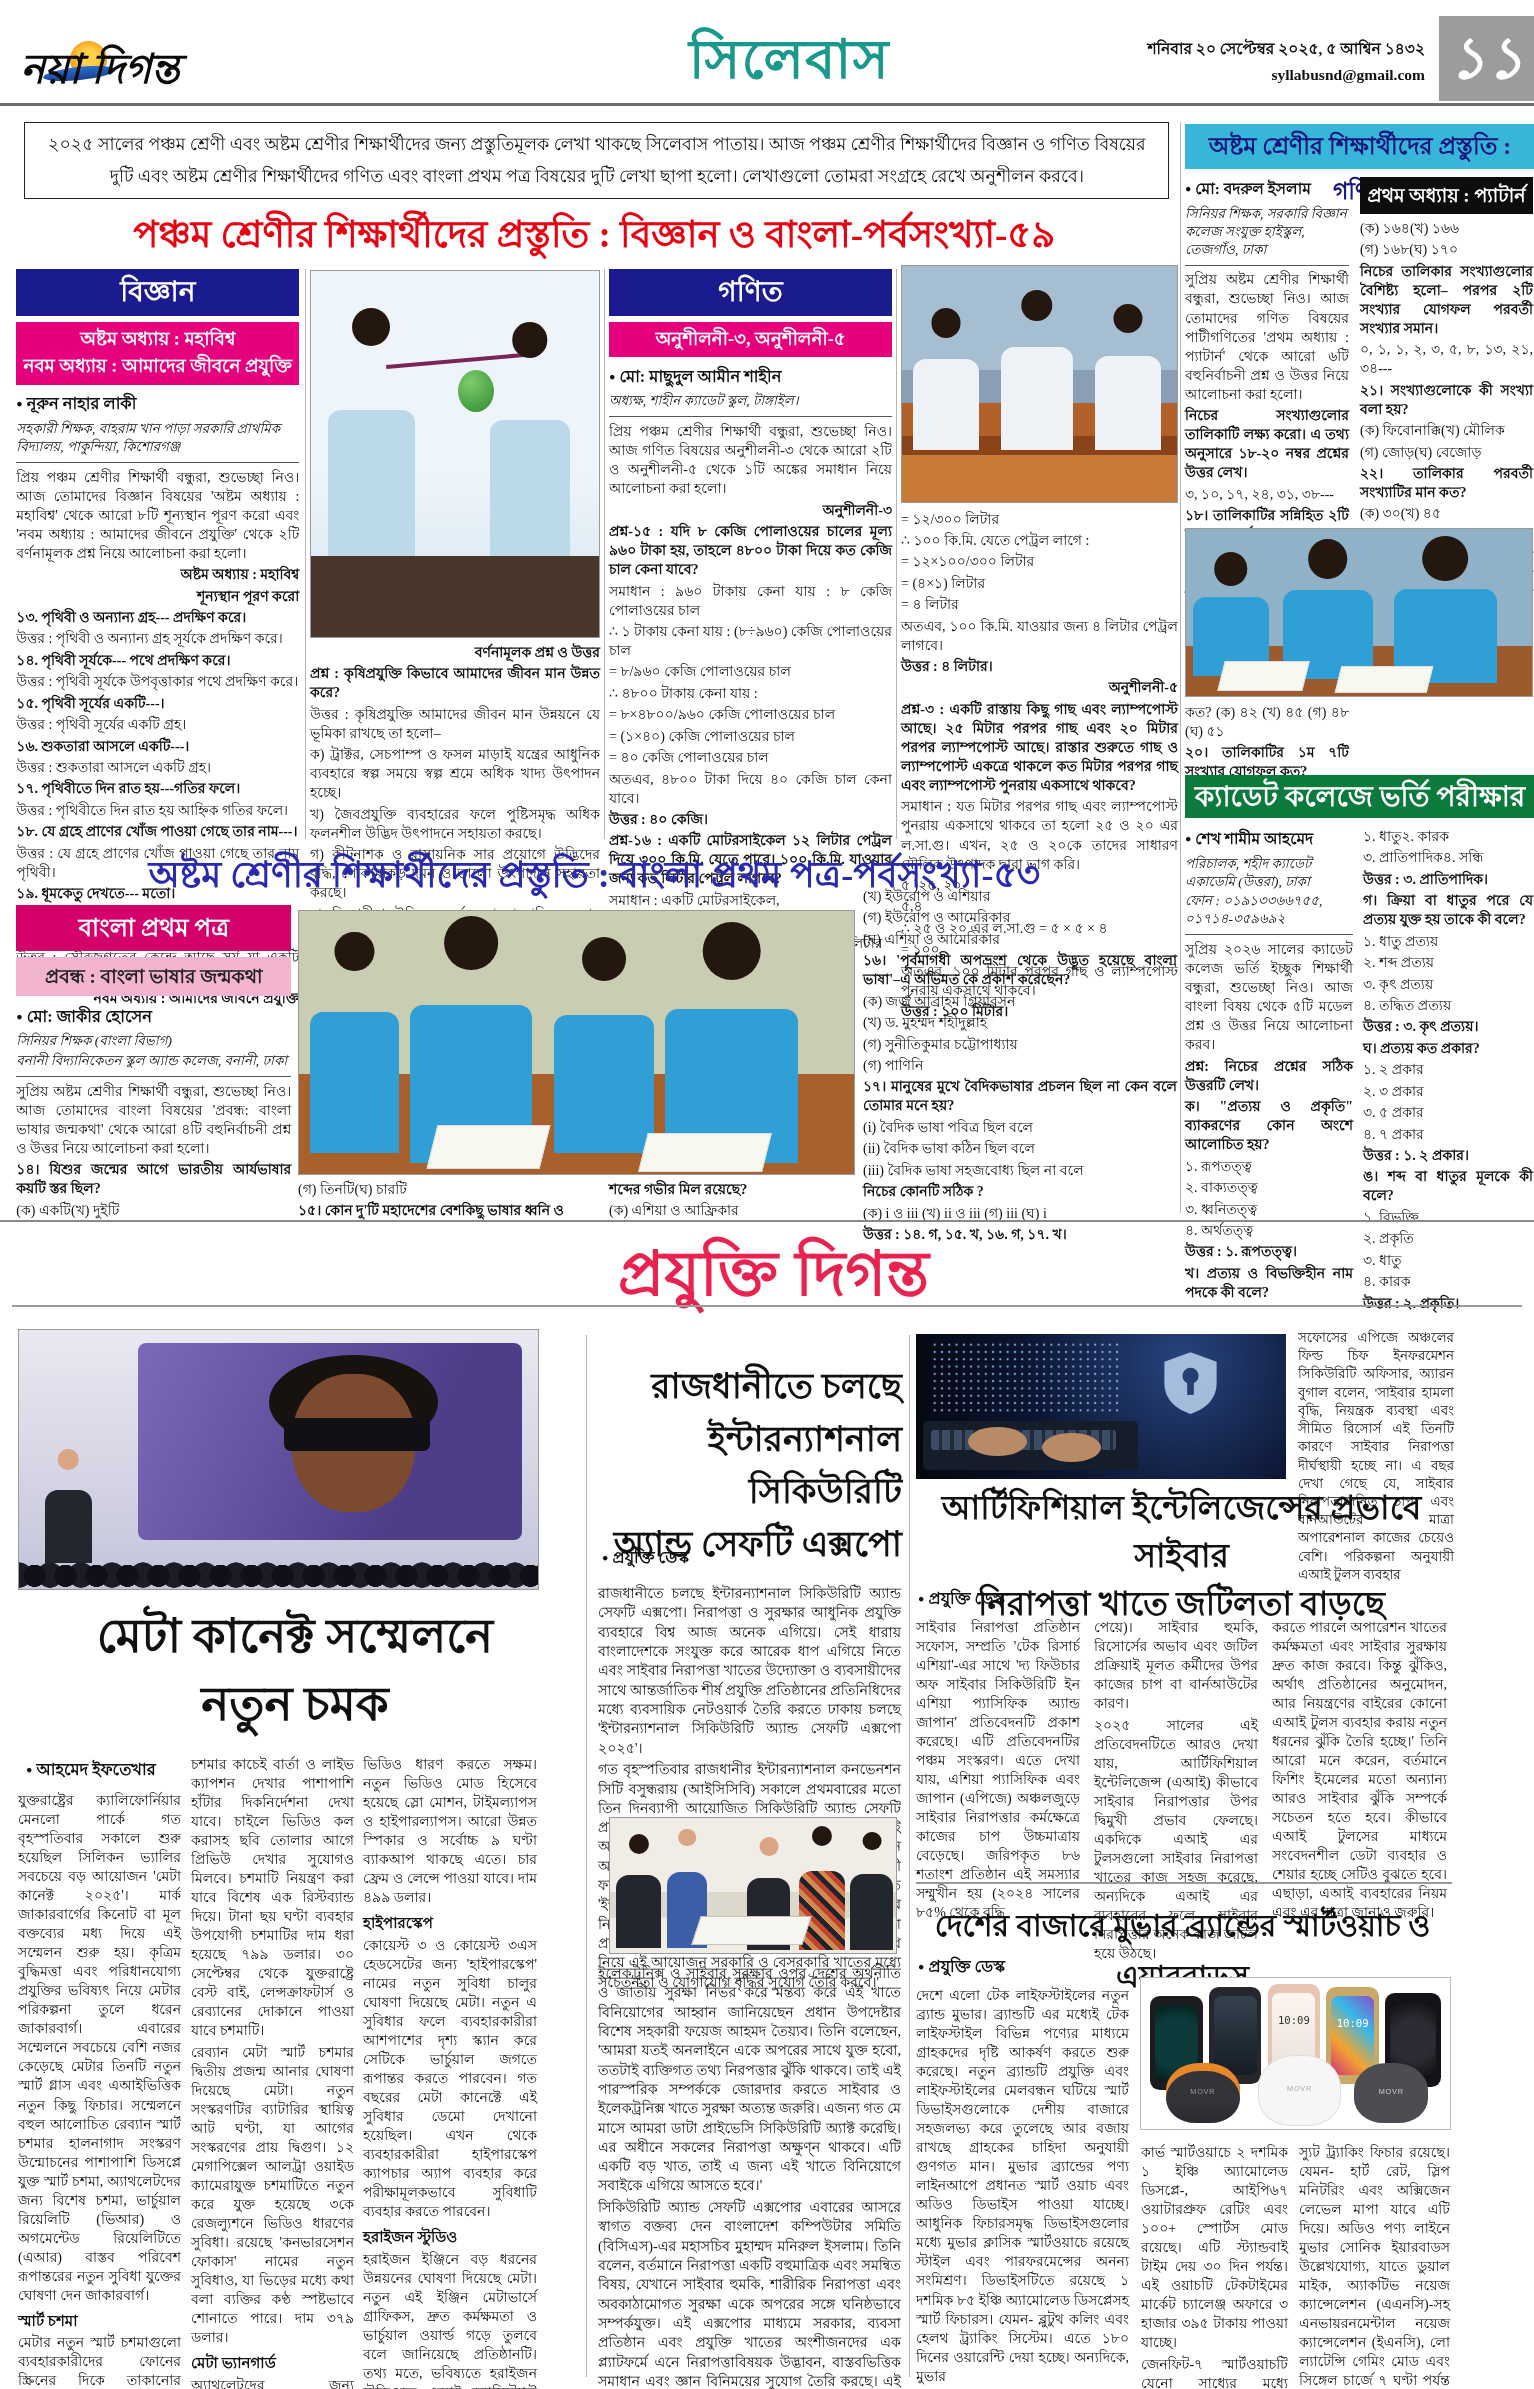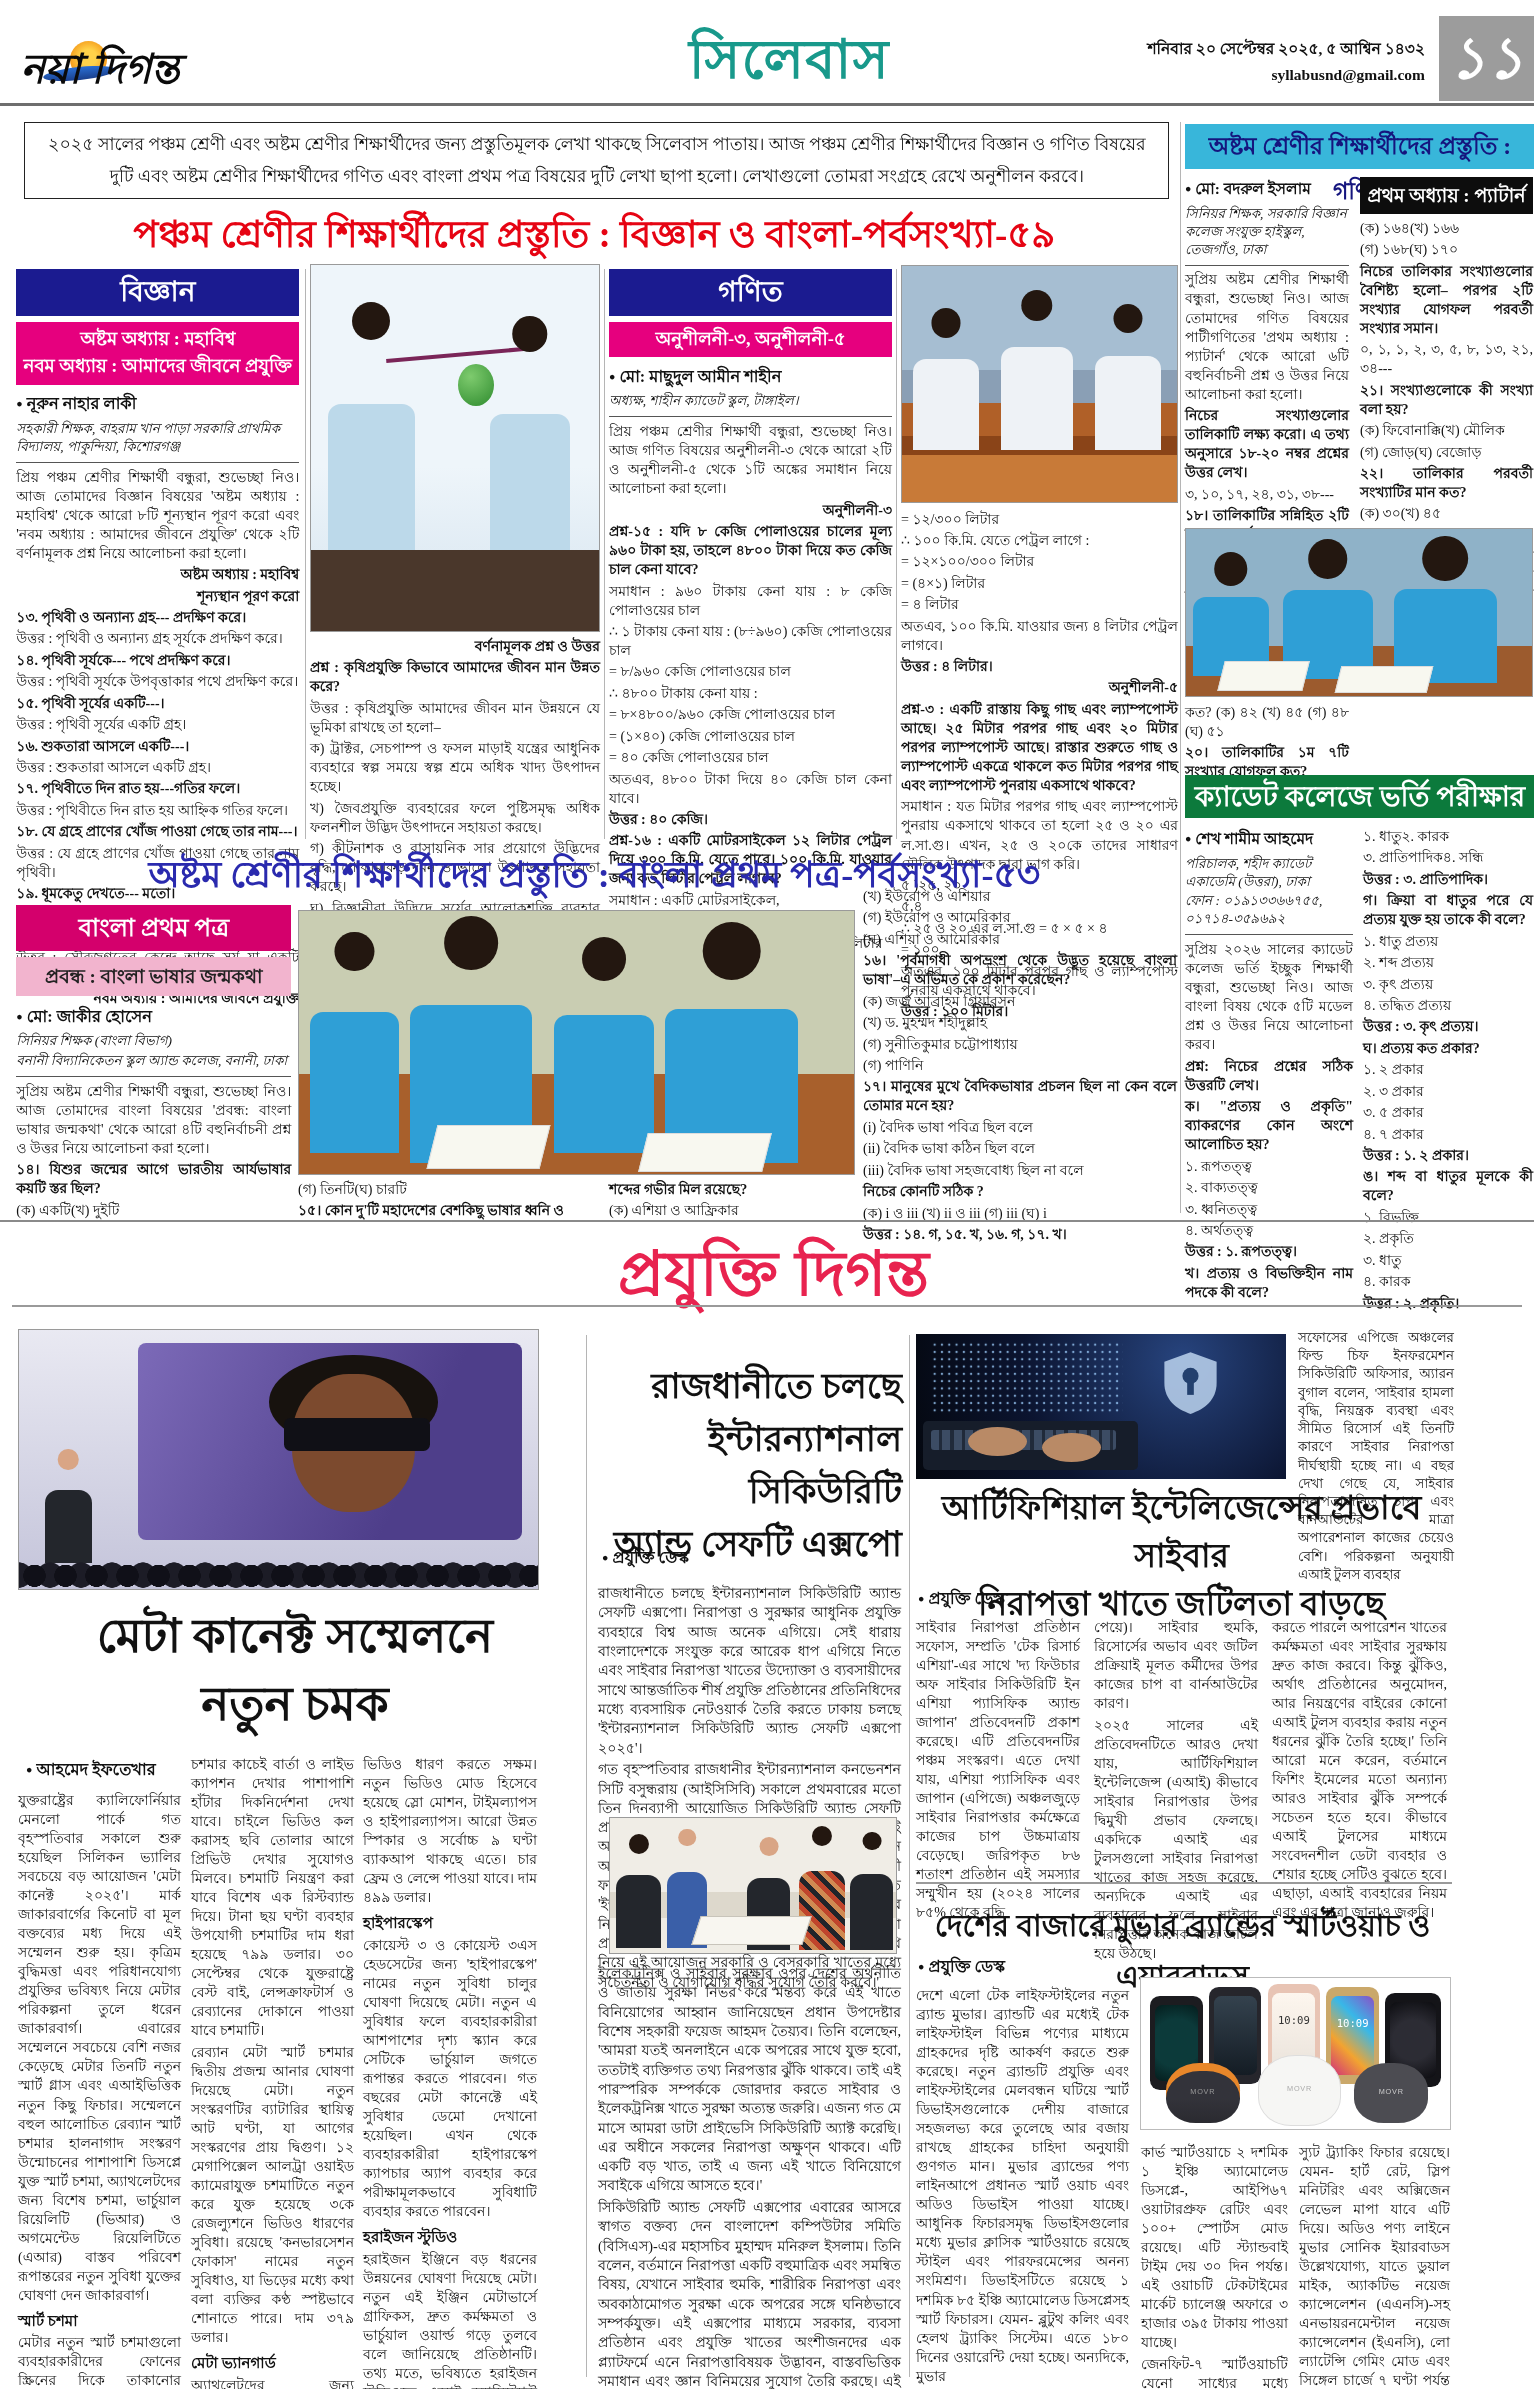--- a/index.html
+++ b/index.html
@@ -146,21 +146,21 @@
         <div class="ln b">১৮. যে গ্রহে প্রাণের খোঁজ পাওয়া গেছে তার নাম---।</div>
         <div class="ln">উত্তর : যে গ্রহে প্রাণের খোঁজ পাওয়া গেছে তার নাম পৃথিবী।</div>
         <div class="ln b">১৯. ধূমকেতু দেখতে--- মতো।</div>
         <div class="ln">উত্তর : ধূমকেতু দেখতে ঝাঁটার মতো।</div>
         <div class="ln b">২০. সৌরজগতের কেন্দ্রে আছে--- যা একটি নক্ষত্র।</div>
         <div class="ln">উত্তর : সৌরজগতের কেন্দ্রে আছে সূর্য যা একটি নক্ষত্র।</div>
         <div class="ln cb">নবম অধ্যায় : আমাদের জীবনে প্রযুক্তি</div>
       </div>
   </div>
 
-  <div class="colbox" style="left:310px;top:264px;width:290px;">
+  <div class="colbox" style="left:310px;top:270px;width:290px;">
     <div class="photo sci" style="position:relative;width:290px;height:368px;">
       <div class="beam"></div>
       <div class="balloon"></div>
       <div class="person" style="left:6%;top:10%;width:30%;height:78%;"></div>
       <div class="person" style="left:62%;top:14%;width:28%;height:74%;"></div>
       <div class="desk"></div>
     </div>
     <div class="lines" style="margin-top:4.9px;">
       <div class="ln cb">বর্ণনামূলক প্রশ্ন ও উত্তর</div>
     </div>

